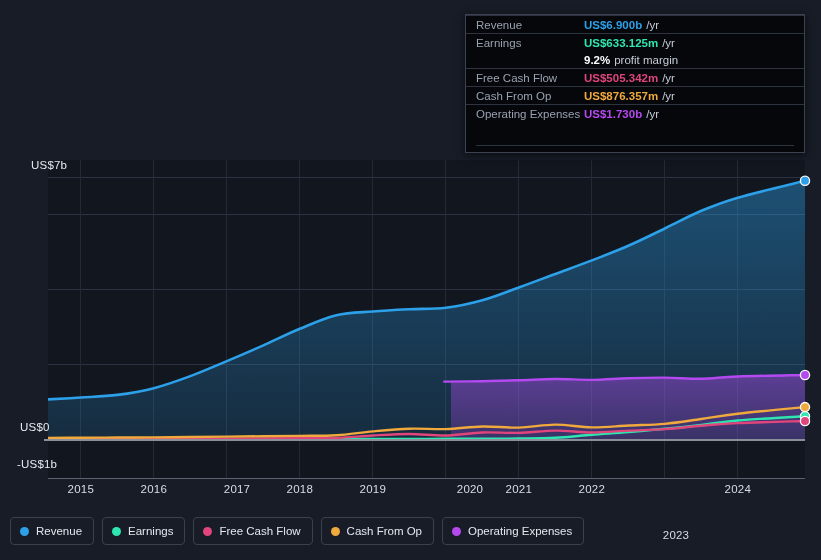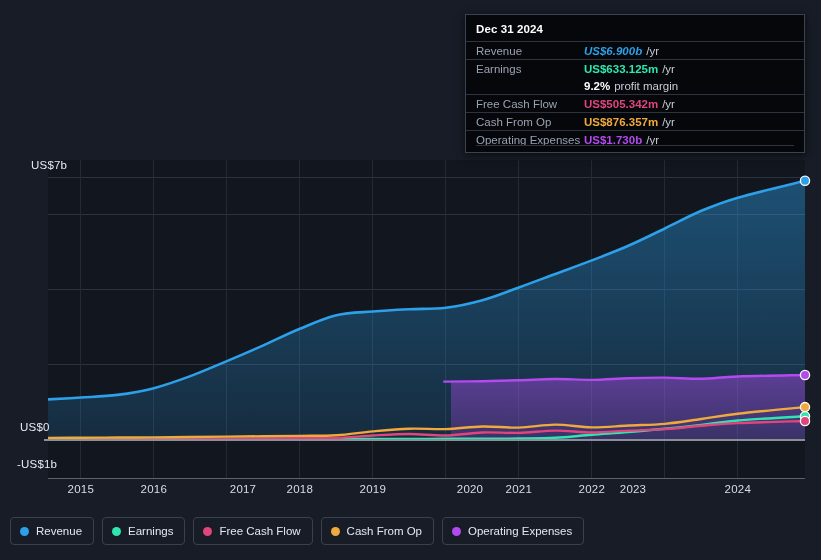--- a/index.html
+++ b/index.html
@@ -134,36 +134,35 @@
       </g>
   </svg>
 
   <div class="y-label" id="y-top">US$7b</div>
   <div class="y-label" id="y-zero">US$0</div>
   <div class="y-label" id="y-bottom">-US$1b</div>
 
   <div id="x-axis-labels">
       <div class="x-label" style="left: 80.8px;">2015</div>
       <div class="x-label" style="left: 153.8px;">2016</div>
-      <div class="x-label" style="left: 243px;">2017</div>
+      <div class="x-label" style="left: 237px;">2017</div>
       <div class="x-label" style="left: 299.8px;">2018</div>
       <div class="x-label" style="left: 372.8px;">2019</div>
       <div class="x-label" style="left: 470px;">2020</div>
       <div class="x-label" style="left: 518.8px;">2021</div>
       <div class="x-label" style="left: 591.8px;">2022</div>
-      <div class="x-label" style="left: 633px;">2023</div>
+      <div class="x-label" style="left: 676px; margin-top: 46px;">2023</div>
       <div class="x-label" style="left: 737.8px;">2024</div>
     </div>
 
   <div id="tooltip">
-    <div id="tooltip-date">Dec 31 2024</div>
     <div id="tooltip-rows">
         <div class="tt-row">
           <span class="tt-key">Revenue</span>
-          <span class="tt-val" style="color: rgb(44, 160, 232); font-style: italic;">US$6.900b</span>
+          <span class="tt-val" style="color: rgb(44, 160, 232);">US$6.900b</span>
           <span class="tt-suffix">/yr</span>
         </div>
         <div class="tt-row">
           <span class="tt-key">Earnings</span>
           <span class="tt-val" style="color: rgb(46, 230, 176);">US$633.125m</span>
           <span class="tt-suffix">/yr</span>
         </div>
         <div class="tt-row noline">
           <span class="tt-key"></span>
           <span class="tt-margin-val">9.2%</span>

